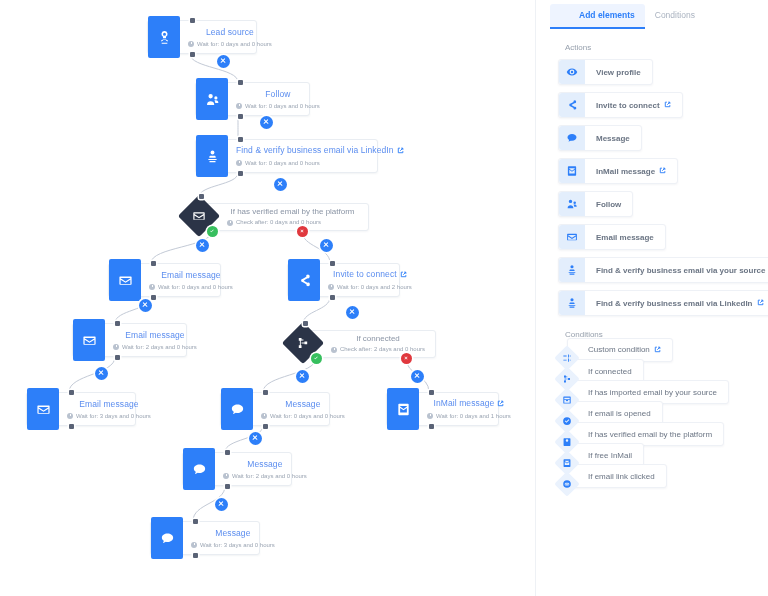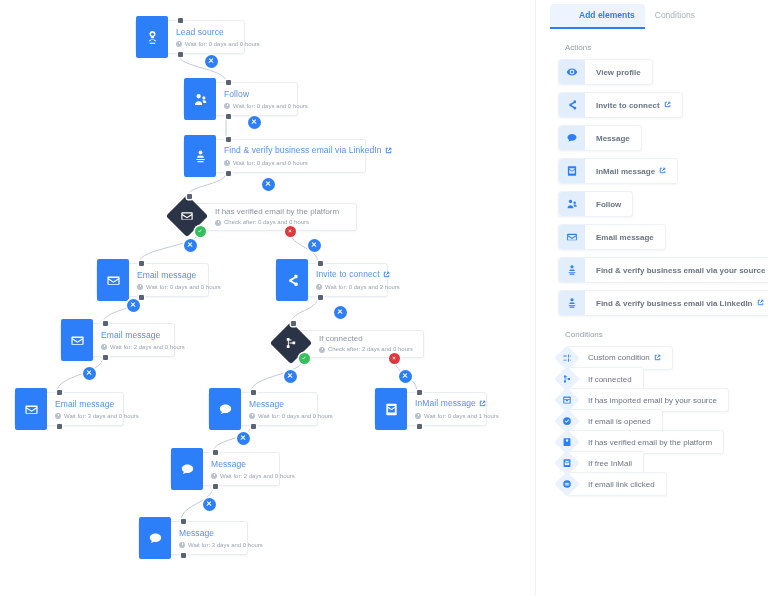--- a/index.html
+++ b/index.html
@@ -7,22 +7,22 @@
     margin: 0; padding: 0;
     width: 768px; height: 596px;
     overflow: hidden;
     background: #ffffff;
     font-family: "Liberation Sans", sans-serif;
   }
   #app { position: relative; width: 768px; height: 596px; background:#fff; }
 
   
   #canvas {
-    position: absolute; left:0; top:0; width: 535px; height: 596px;
-    background:#ffffff; overflow:hidden;
+    position: absolute; left:12px; top:0; width: 535px; height: 596px;
+    background:#ffffff; overflow:hidden;text-align:center;
   }
   #edges { position:absolute; left:0; top:0; width:535px; height:596px; pointer-events:none; }
 
   .node {
     position: absolute;
     display: flex;
     align-items: stretch;
     background: #ffffff;
     border: 1px solid #e9edf2;
     border-radius: 3px;
@@ -112,21 +112,21 @@
   .pitem .pico {
     width:26px;min-width:26px;background:#e3eefc; border-radius:3px 0 0 3px;
     display:flex;align-items:center;justify-content:center;
   }
   .pitem .pico svg { width:12px;height:12px;fill:#2d7ff9; }
   .pitem .plbl { font-size:8px; color:#6b7584; display:flex;align-items:center; padding:0 11px; white-space:nowrap; }
   .pitem .plbl .ext { display:inline-block; margin-left:4px; vertical-align:-1px; }
   .pitem .plbl .ext svg { width:7px;height:7px; fill:none; stroke:#2d7ff9; stroke-width:1.6; }
 
   .conds { padding: 0 14px 0 22px; display:flex; flex-direction:column; gap:5px; }
-  .citem { position:relative; display:flex; align-items:flex-start; align-self:flex-start; height:16px; cursor:pointer; }
+  .citem { position:relative; display:flex; align-items:flex-end; align-self:flex-start; height:16px; cursor:pointer; }
   .citem .cdia {
     position:absolute; left:0; top:3px; width:18px;height:18px;
     background:#eaf2fd; transform:rotate(45deg); border-radius:2px; z-index:2;
     display:flex;align-items:center;justify-content:center;
   }
   .citem .cdia svg { transform:rotate(-45deg); width:10px;height:10px; fill:#2d7ff9; }
   .citem .cbox {
     margin-left:9px; height:24px; background:#fff; border:1px solid #eef1f6; border-radius:3px;
     box-shadow:0 1px 2px rgba(40,60,90,.05);
     display:flex;align-items:center; padding:0 11px 0 20px; z-index:1; white-space:nowrap;

